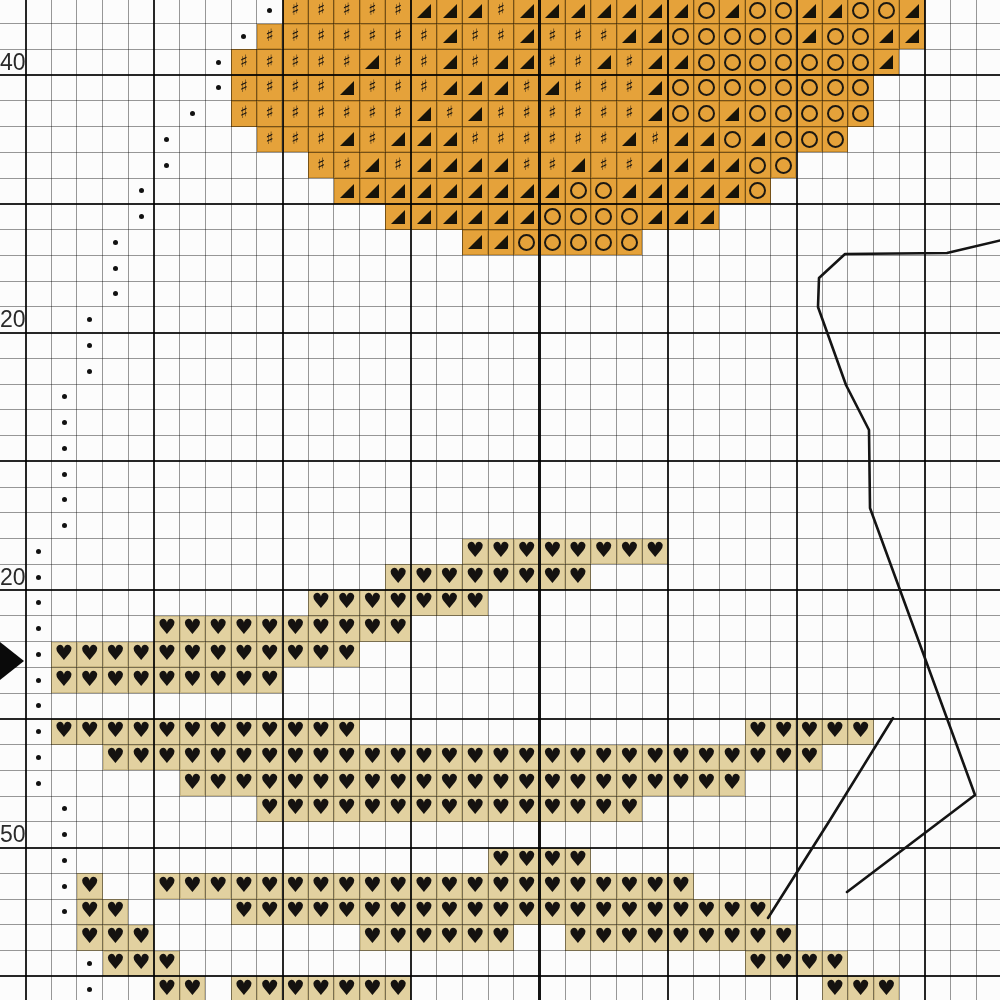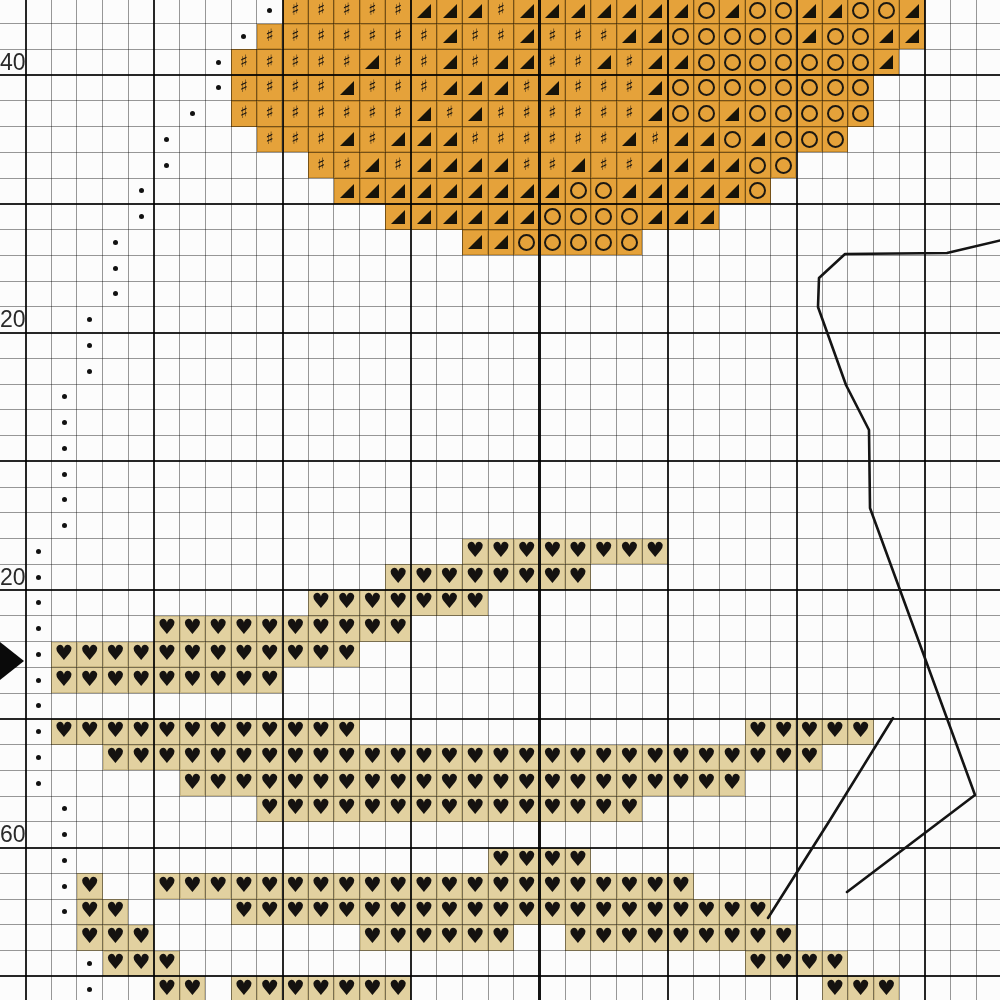--- a/index.html
+++ b/index.html
@@ -1514,14 +1514,14 @@
     <div class="hline" style="top: 821.25px;"></div>
     <div class="hline major" style="top: 846.5px;"></div>
     <div class="hline" style="top: 872.75px;"></div>
     <div class="hline" style="top: 898.5px;"></div>
     <div class="hline" style="top: 924.25px;"></div>
     <div class="hline" style="top: 950px;"></div>
     <div class="hline major" style="top: 975.25px;"></div>
     <div class="rlabel" style="top: 51px;">40</div>
     <div class="rlabel" style="top: 308px;">20</div>
     <div class="rlabel" style="top: 566px;">20</div>
-    <div class="rlabel" style="top: 823px;">60</div>
+    <div class="rlabel" style="top: 823px;">50</div>
   </div>
 
 </body></html>

